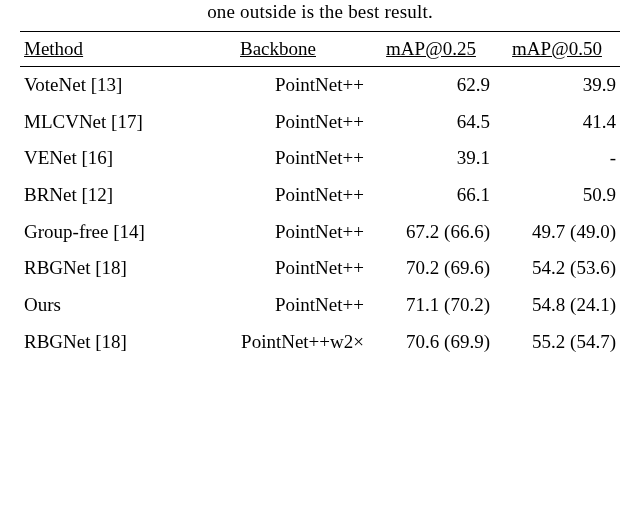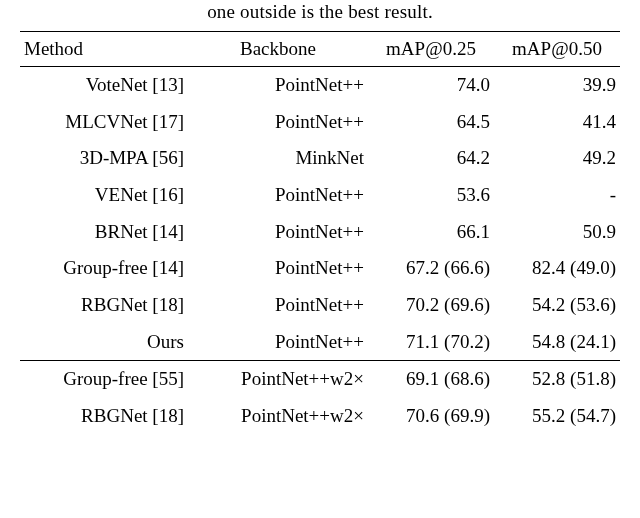--- a/index.html
+++ b/index.html
@@ -27,32 +27,33 @@
     border-collapse: collapse;
     width: 100%;
     font-size: 19px;
   }
   thead tr th {
     font-weight: normal;
     padding: 6px 4px 6px 4px;
     border-top: 1.2px solid #000;
     border-bottom: 0.8px solid #000;
     text-align: center;
+    text-decoration: underline;
   }
   thead tr th.method-col {
     text-align: left;
   }
   tbody td {
     padding: 5.5px 4px;
     text-align: right;
     line-height: 1.35;
     white-space: nowrap;
   }
   tbody td.method-col {
-    text-align: right;
+    text-align: left;
     white-space: nowrap;
     font-family: Liberation Serif, serif;
   }
   tr.section-break td {
     border-top: 0.8px solid #000;
   }
   .bold {
     font-weight: normal;
   }
   col.method { width: 28%; }
@@ -80,71 +81,59 @@
         <th>Backbone</th>
         <th>mAP@0.25</th>
         <th>mAP@0.50</th>
       </tr>
     </thead>
     <tbody id="table-body">
 
     <tr>
           <td class="method-col">VoteNet [13]</td>
           <td>PointNet++</td>
-          <td>74.0</td>
+          <td>62.9</td>
           <td>39.9</td>
         </tr>
         <tr>
           <td class="method-col">MLCVNet [17]</td>
           <td>PointNet++</td>
           <td>64.5</td>
           <td>41.4</td>
         </tr>
         <tr>
-          <td class="method-col">3D-MPA [56]</td>
-          <td>MinkNet</td>
-          <td>64.2</td>
-          <td>49.2</td>
-        </tr>
-        <tr>
           <td class="method-col">VENet [16]</td>
           <td>PointNet++</td>
-          <td>53.6</td>
+          <td>39.1</td>
           <td>-</td>
         </tr>
         <tr>
-          <td class="method-col">BRNet [14]</td>
+          <td class="method-col">BRNet [12]</td>
           <td>PointNet++</td>
           <td>66.1</td>
           <td>50.9</td>
         </tr>
         <tr>
           <td class="method-col">Group-free [14]</td>
           <td>PointNet++</td>
           <td>67.2 (66.6)</td>
-          <td>82.4 (49.0)</td>
+          <td>49.7 (49.0)</td>
         </tr>
         <tr>
           <td class="method-col">RBGNet [18]</td>
           <td>PointNet++</td>
           <td>70.2 (69.6)</td>
           <td>54.2 (53.6)</td>
         </tr>
         <tr>
           <td class="method-col">Ours</td>
           <td>PointNet++</td>
           <td class="bold">71.1 (70.2)</td>
           <td class="bold">54.8 (24.1)</td>
         </tr>
-        <tr class="section-break">
-          <td class="method-col">Group-free [55]</td>
-          <td>PointNet++w2×</td>
-          <td>69.1 (68.6)</td>
-          <td>52.8 (51.8)</td>
-        </tr>
         <tr>
           <td class="method-col">RBGNet [18]</td>
           <td>PointNet++w2×</td>
           <td>70.6 (69.9)</td>
           <td>55.2 (54.7)</td>
         </tr>
       </tbody>
   </table>
 
 </div>

